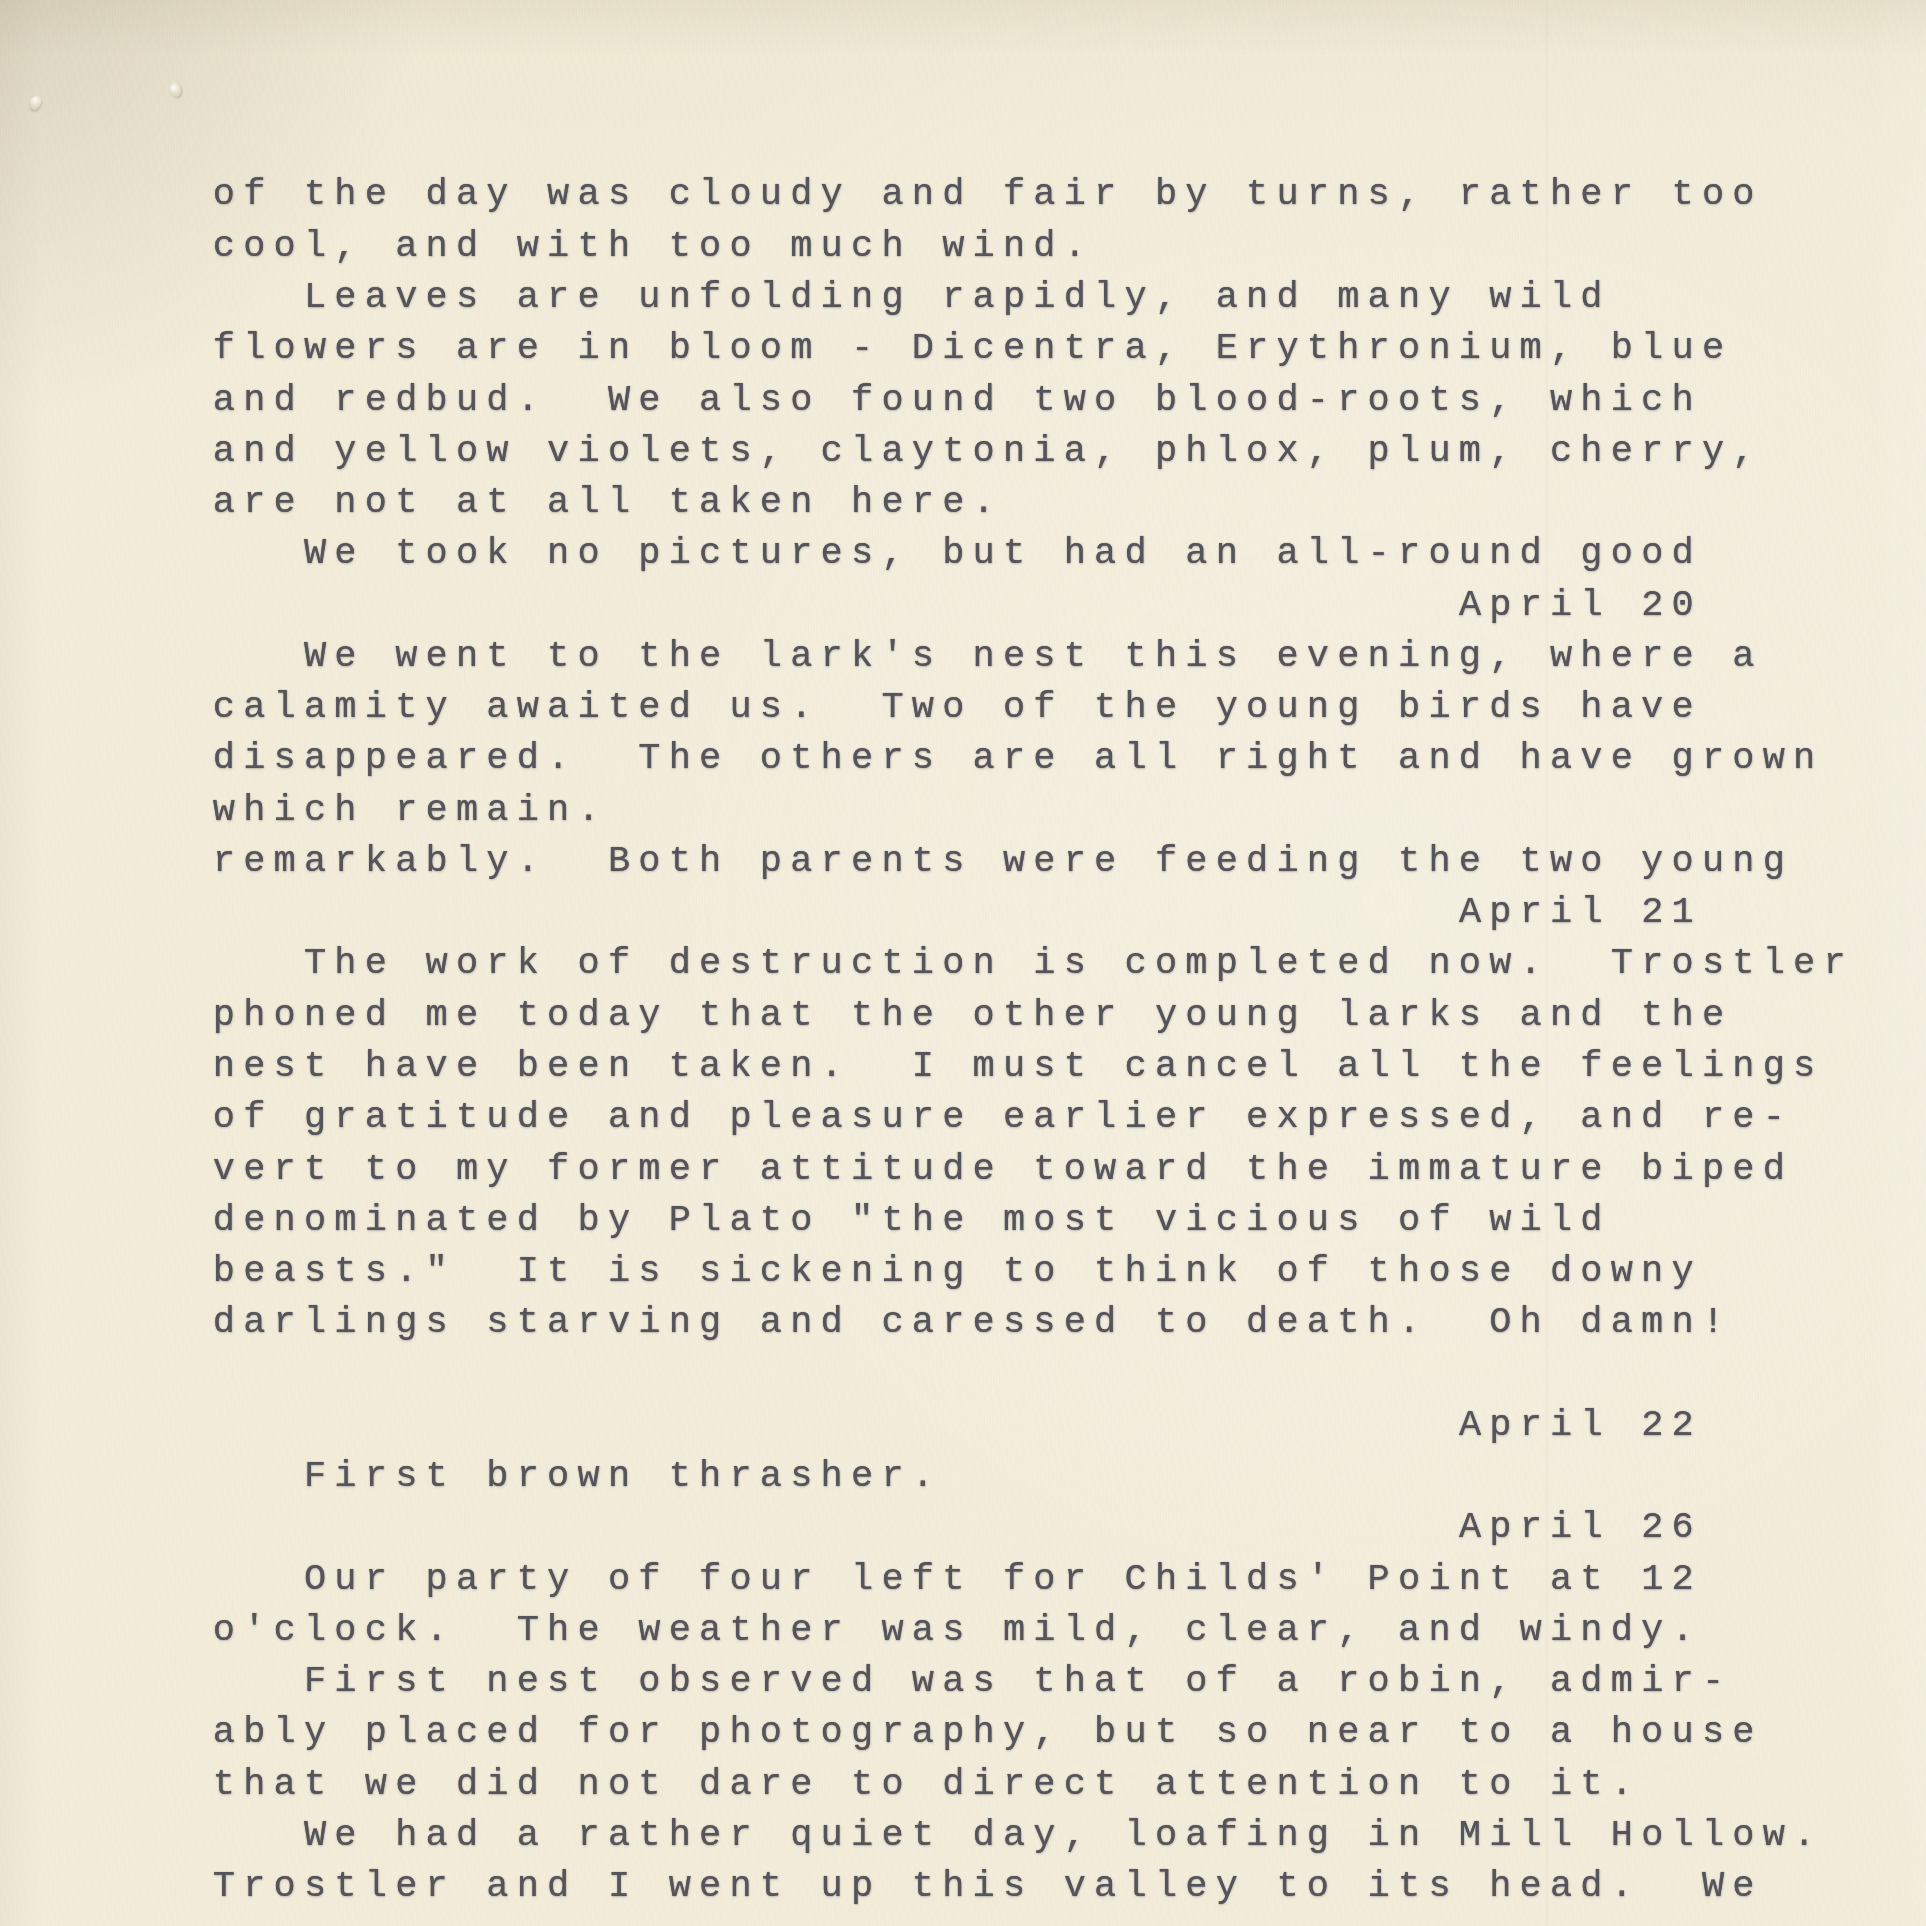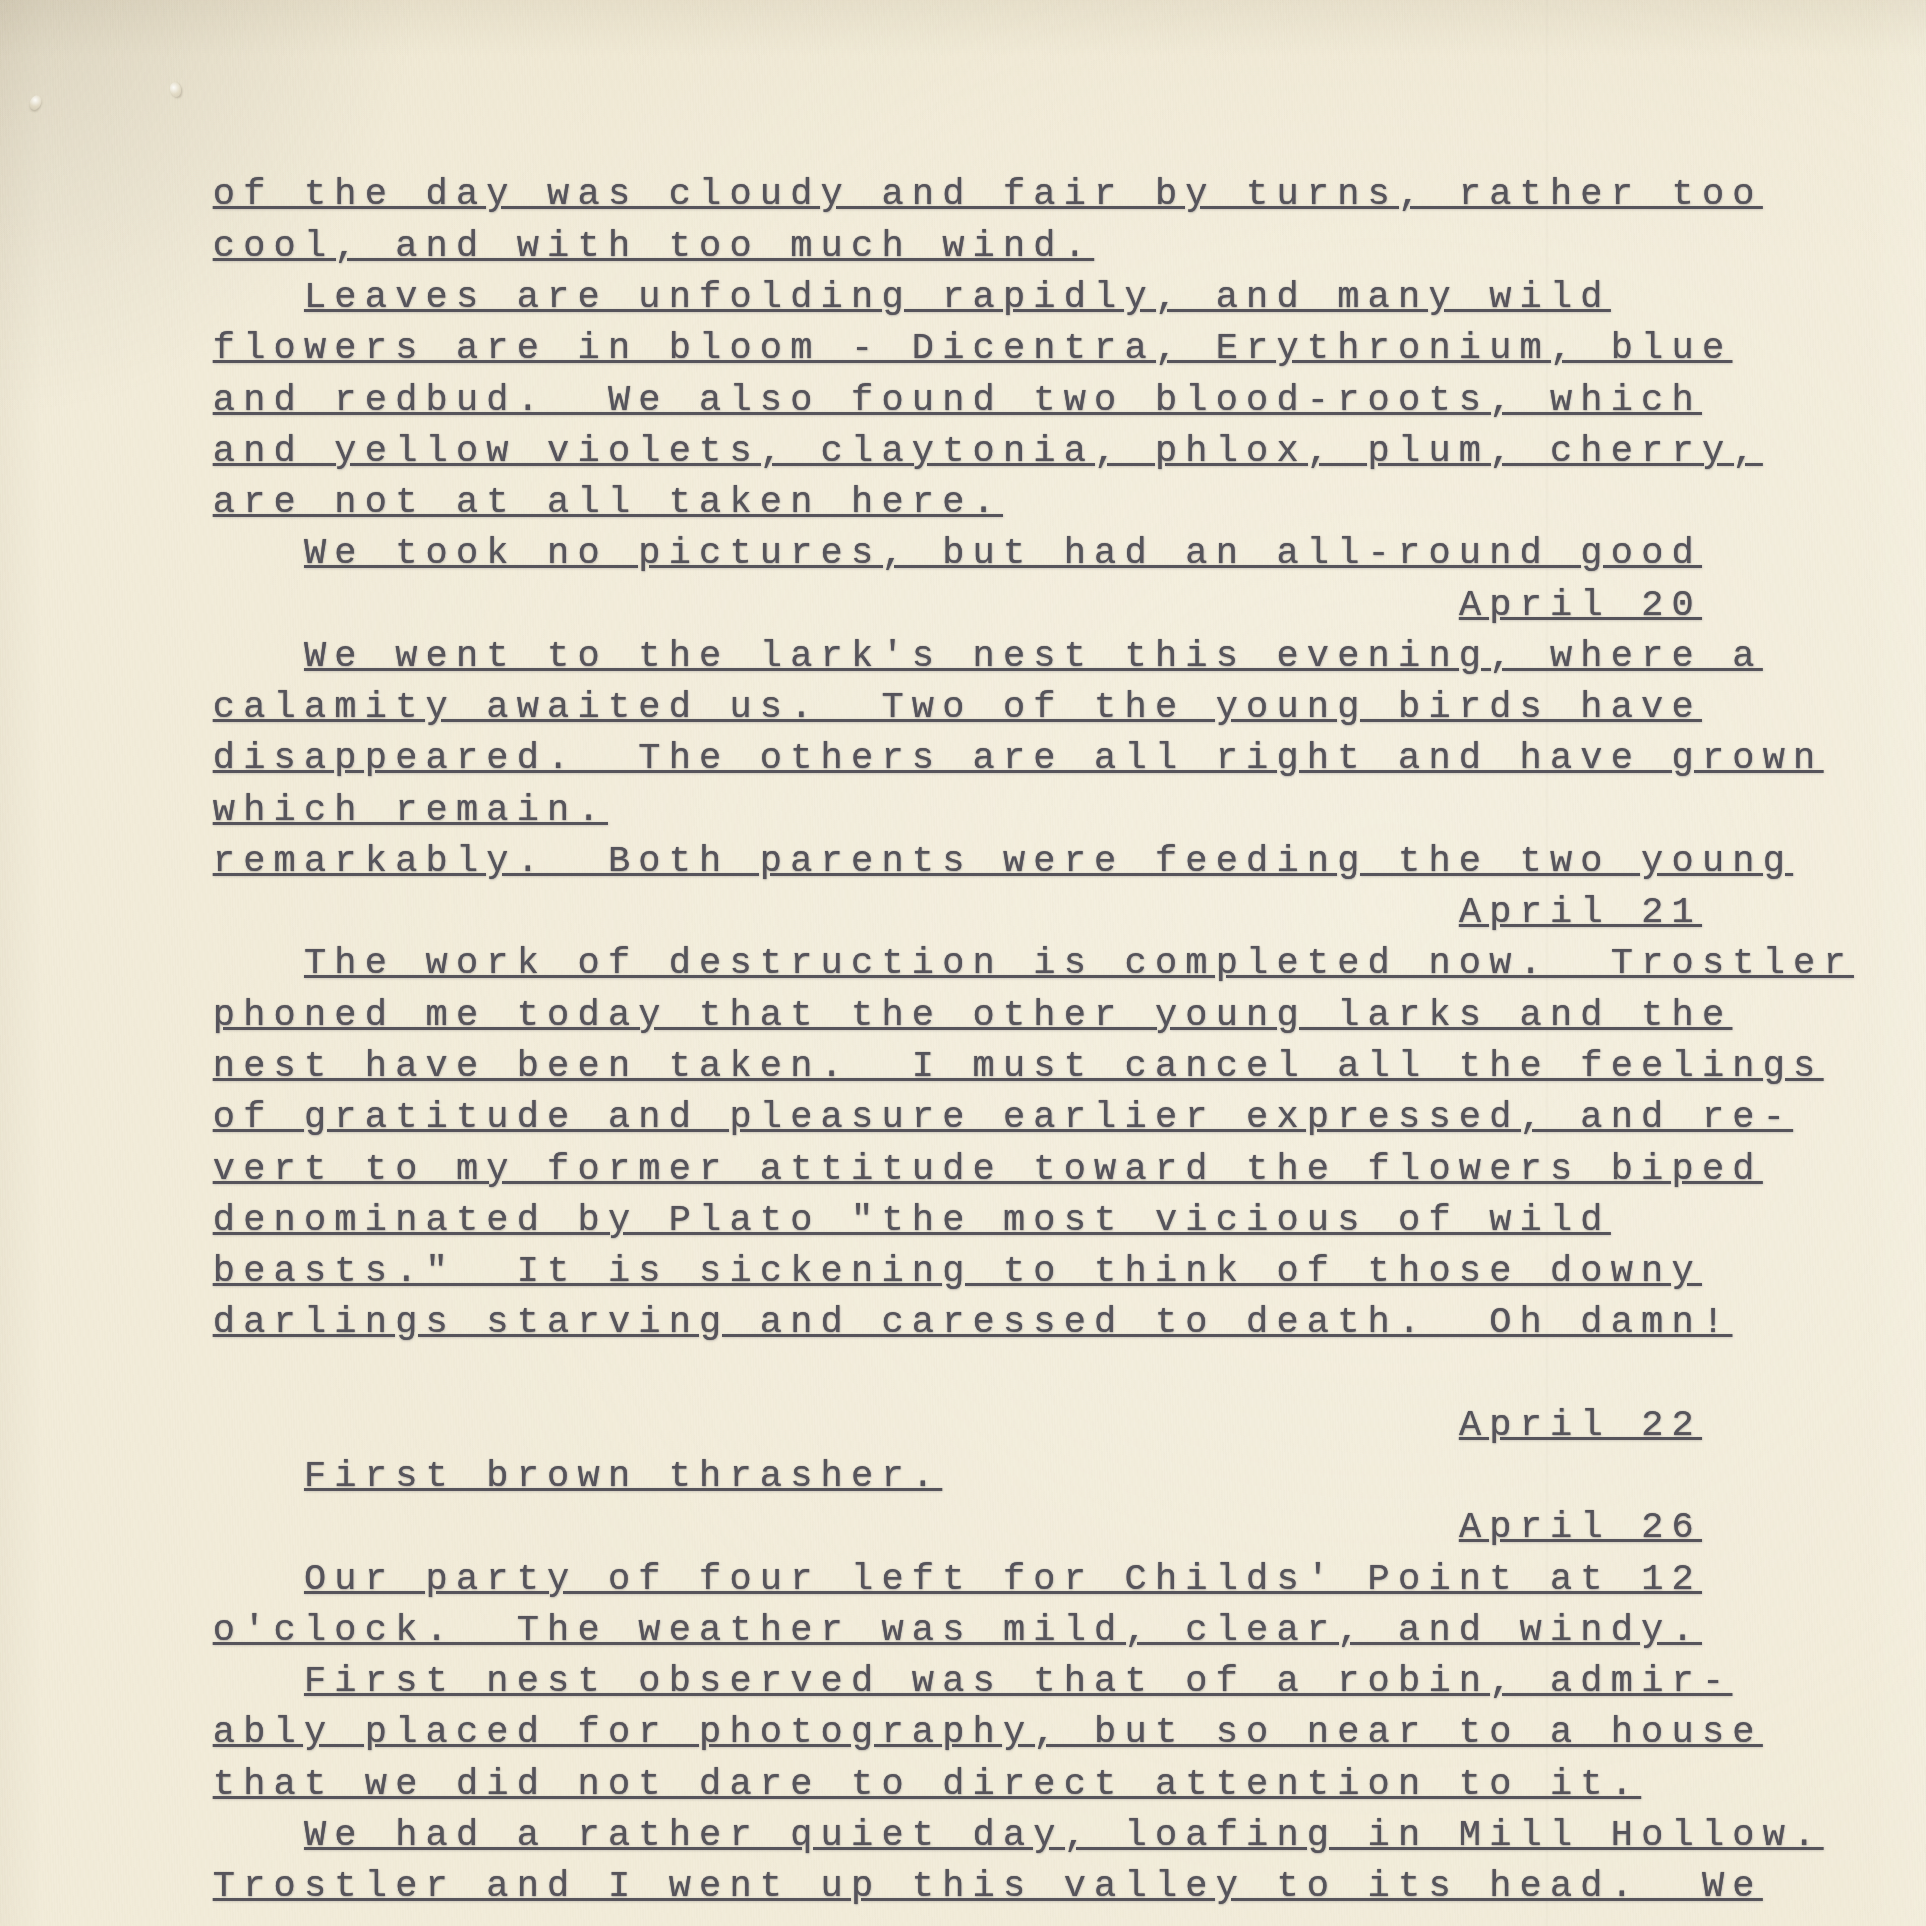--- a/index.html
+++ b/index.html
@@ -44,21 +44,21 @@
     top:8.8vw;
     right:2vw;
     color:var(--ink);
     font-size:var(--fs);
     letter-spacing:var(--ls);
     line-height:var(--lh);
     text-shadow:
       0 0 0.05vw rgba(86,84,91,0.85),
       0.02vw 0.03vw 0.12vw rgba(86,84,91,0.30);
   }
-  .line{white-space:pre;min-height:var(--lh);text-decoration:underline;}
+  .line{white-space:pre;min-height:var(--lh);}
   .line.indent{padding-left:calc(var(--pitch) * 3);}
   .line.date{padding-left:calc(var(--pitch) * 41);}
 
   
   .dimple{
     position:absolute;width:0.55vw;height:0.78vw;border-radius:50%;
     background:radial-gradient(circle at 38% 35%, rgba(255,255,253,0.9), rgba(224,216,194,0.55) 55%, rgba(166,155,132,0.28) 100%);
     box-shadow:0.05vw 0.08vw 0.10vw rgba(120,110,92,0.30);
     transform:rotate(24deg);
     pointer-events:none;
@@ -87,21 +87,21 @@
       <div class="line indent">We went to the lark's nest this evening, where a</div>
       <div class="line flush">calamity awaited us.  Two of the young birds have</div>
       <div class="line flush">disappeared.  The others are all right and have grown</div>
       <div class="line flush">which remain.</div>
       <div class="line flush">remarkably.  Both parents were feeding the two young</div>
       <div class="line date">April 21</div>
       <div class="line indent">The work of destruction is completed now.  Trostler</div>
       <div class="line flush">phoned me today that the other young larks and the</div>
       <div class="line flush">nest have been taken.  I must cancel all the feelings</div>
       <div class="line flush">of gratitude and pleasure earlier expressed, and re-</div>
-      <div class="line flush">vert to my former attitude toward the flowers biped</div>
+      <div class="line flush">vert to my former attitude toward the immature biped</div>
       <div class="line flush">denominated by Plato "the most vicious of wild</div>
       <div class="line flush">beasts."  It is sickening to think of those downy</div>
       <div class="line flush">darlings starving and caressed to death.  Oh damn!</div>
       <div class="line blank"></div>
       <div class="line date">April 22</div>
       <div class="line indent">First brown thrasher.</div>
       <div class="line date">April 26</div>
       <div class="line indent">Our party of four left for Childs' Point at 12</div>
       <div class="line flush">o'clock.  The weather was mild, clear, and windy.</div>
       <div class="line indent">First nest observed was that of a robin, admir-</div>

